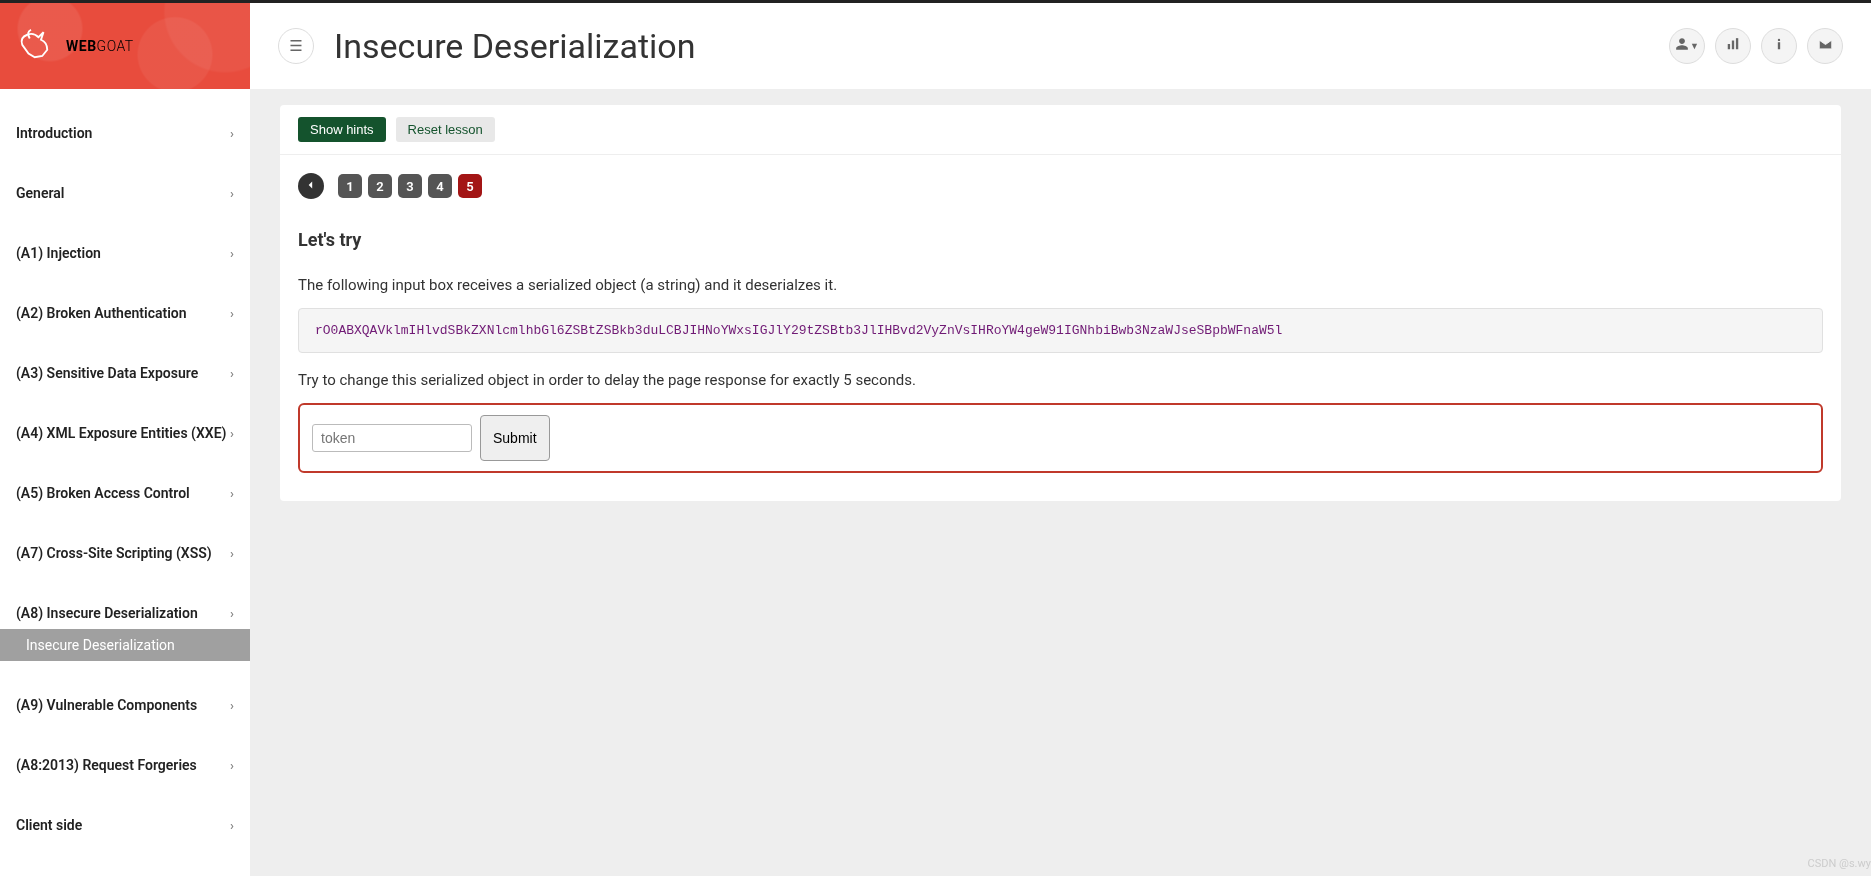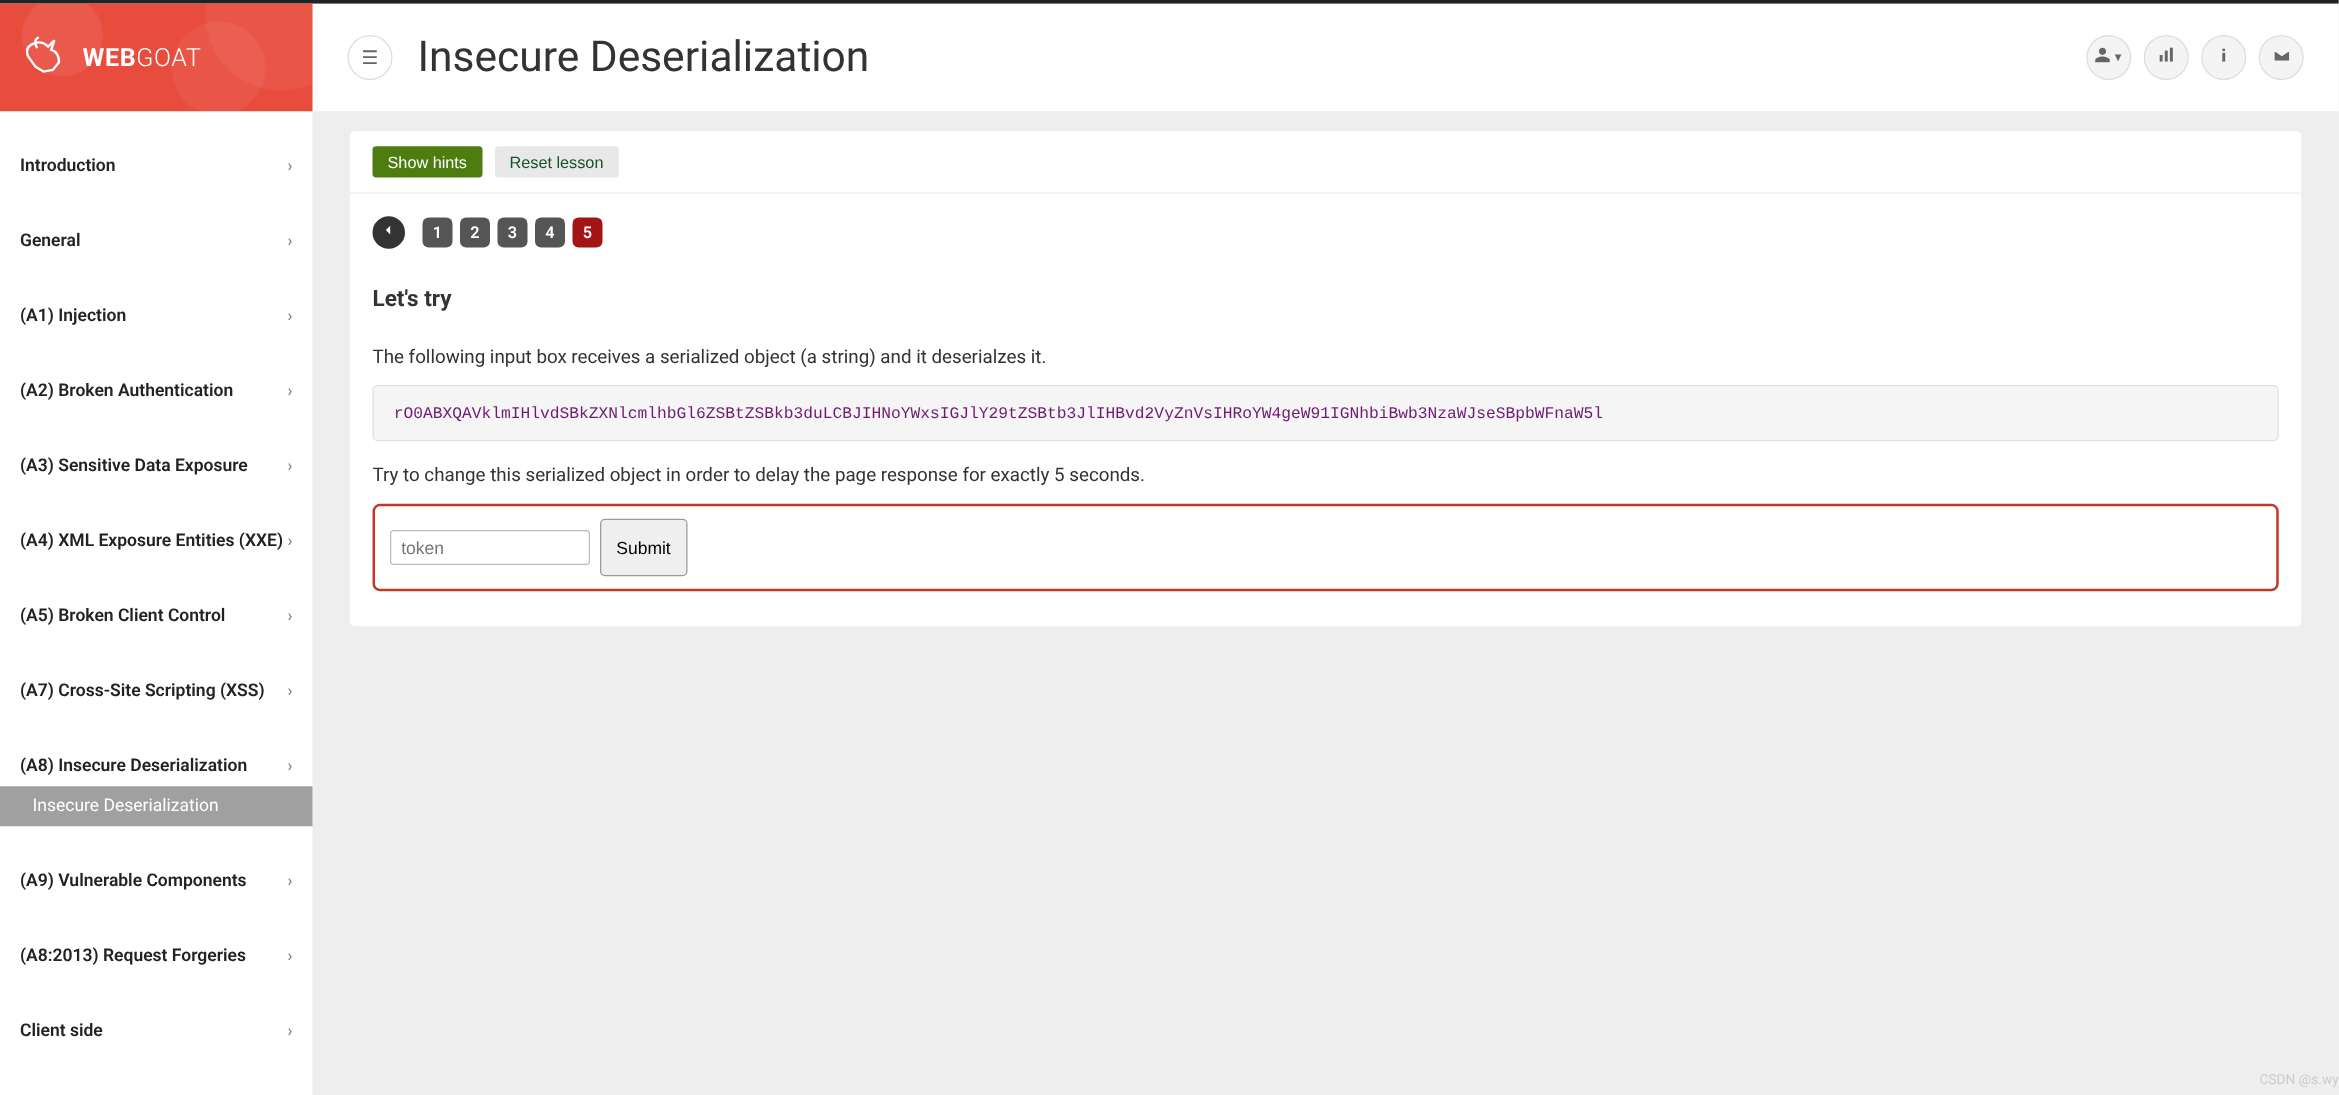--- a/index.html
+++ b/index.html
@@ -6,37 +6,37 @@
 body { font-family: -apple-system, BlinkMacSystemFont, "Segoe UI", Roboto, Arial, sans-serif; font-size: 14px; color: #333; background: #eee; }
 .app { display: flex; min-height: 100vh; border-top: 3px solid #222; }
 .sidebar { width: 250px; background: #fff; flex-shrink: 0; }
 .logo-area { background: #e84c3d; height: 86px; display: flex; align-items: center; padding: 0 16px; gap: 10px; position: relative; overflow: hidden; }
 .logo-area::before { content: ""; position: absolute; inset: 0; background:
   radial-gradient(circle at 20% 30%, rgba(255,255,255,0.08) 15%, transparent 16%),
   radial-gradient(circle at 70% 60%, rgba(255,255,255,0.06) 20%, transparent 21%),
   radial-gradient(circle at 90% 10%, rgba(255,255,255,0.05) 25%, transparent 26%);
 }
 .logo-icon { width: 40px; height: 40px; position: relative; z-index: 1; }
-.logo-text { color: #ffffff; font-size: 20px; font-weight: 300; letter-spacing: 0.5px; position: relative; z-index: 1; text-align: center; }
+.logo-text { color: #000000; font-size: 14px; font-weight: 300; letter-spacing: 0.5px; position: relative; z-index: 1; text-align: center; }
 .logo-text b { font-weight: 700; }
 .nav { list-style: none; }
 .nav-item { display: flex; align-items: center; justify-content: space-between; padding: 8px 16px; font-weight: 600; color: #222; cursor: pointer; font-size: 14px; margin-top: 28px; }
 .nav-chev { color: #888; font-size: 13px; }
 .nav-sub { background: #a0a0a0; color: #fff; padding: 8px 16px 8px 26px; font-size: 14px; cursor: pointer; }
 .main { flex: 1; display: flex; flex-direction: column; }
 .topbar { background: #fff; height: 86px; display: flex; align-items: center; padding: 0 28px; gap: 20px; }
 .menu-btn { width: 36px; height: 36px; border-radius: 50%; border: 1px solid #ddd; background: #fff; display: flex; align-items: center; justify-content: center; color: #666; cursor: pointer; font-size: 15px; }
 .page-title { font-size: 34px; font-weight: 400; color: #333; flex: 1; }
 .top-actions { display: flex; gap: 10px; }
 .icon-btn { width: 36px; height: 36px; border-radius: 50%; border: 1px solid #ddd; background: #f4f4f4; display: flex; align-items: center; justify-content: center; color: #666; cursor: pointer; font-size: 15px; }
 .content-wrap { padding: 16px 30px; }
 .panel { background: #fff; border-radius: 4px; padding: 0; }
 .panel-head { padding: 12px 18px; border-bottom: 1px solid #eee; display: flex; gap: 10px; }
 .btn { border: none; border-radius: 3px; padding: 5px 12px; font-size: 13px; cursor: pointer; }
-.btn-red { background: #4d7c0f; color: #fff; }
+.btn-red { background: #14532d; color: #fff; }
 .btn-grey { background: #e8e8e8; color: #14532d; }
 .pager-row { padding: 18px 18px 10px 18px; display: flex; align-items: center; gap: 6px; }
 .pager-back { width: 26px; height: 26px; border-radius: 50%; background: #333; color: #fff; display: flex; align-items: center; justify-content: center; font-size: 14px; cursor: pointer; margin-right: 8px; }
 .page-num { width: 24px; height: 24px; border-radius: 5px; background: #555; color: #fff; display: flex; align-items: center; justify-content: center; font-size: 13px; font-weight: 600; cursor: pointer; }
 .page-num.active { background: #a31515; }
 .lesson-body { padding: 20px 18px 28px 18px; }
 .lesson-body h2 { font-size: 18px; font-weight: 700; color: #333; margin-bottom: 26px; }
 .lesson-body p { font-size: 15px; color: #333; margin-bottom: 14px; }
 .code-box { background: #f5f5f5; border: 1px solid #e0e0e0; border-radius: 4px; padding: 14px 16px; font-family: "Courier New", monospace; font-size: 13px; color: #701a75; margin-bottom: 18px; word-break: break-all; }
 .attack-box { border: 2px solid #c0392b; border-radius: 6px; padding: 10px 12px; display: flex; gap: 8px; align-items: center; }
@@ -76,21 +76,21 @@
         </li>
       <li class="nav-item">
           <span>(A3) Sensitive Data Exposure</span>
           <span class="nav-chev">›</span>
         </li>
       <li class="nav-item">
           <span>(A4) XML Exposure Entities (XXE)</span>
           <span class="nav-chev">›</span>
         </li>
       <li class="nav-item">
-          <span>(A5) Broken Client Control</span>
+          <span>(A5) Broken Access Control</span>
           <span class="nav-chev">›</span>
         </li>
       <li class="nav-item">
           <span>(A7) Cross-Site Scripting (XSS)</span>
           <span class="nav-chev">›</span>
         </li>
       <li class="nav-item">
           <span>(A8) Insecure Deserialization</span>
           <span class="nav-chev">›</span>
         </li>

